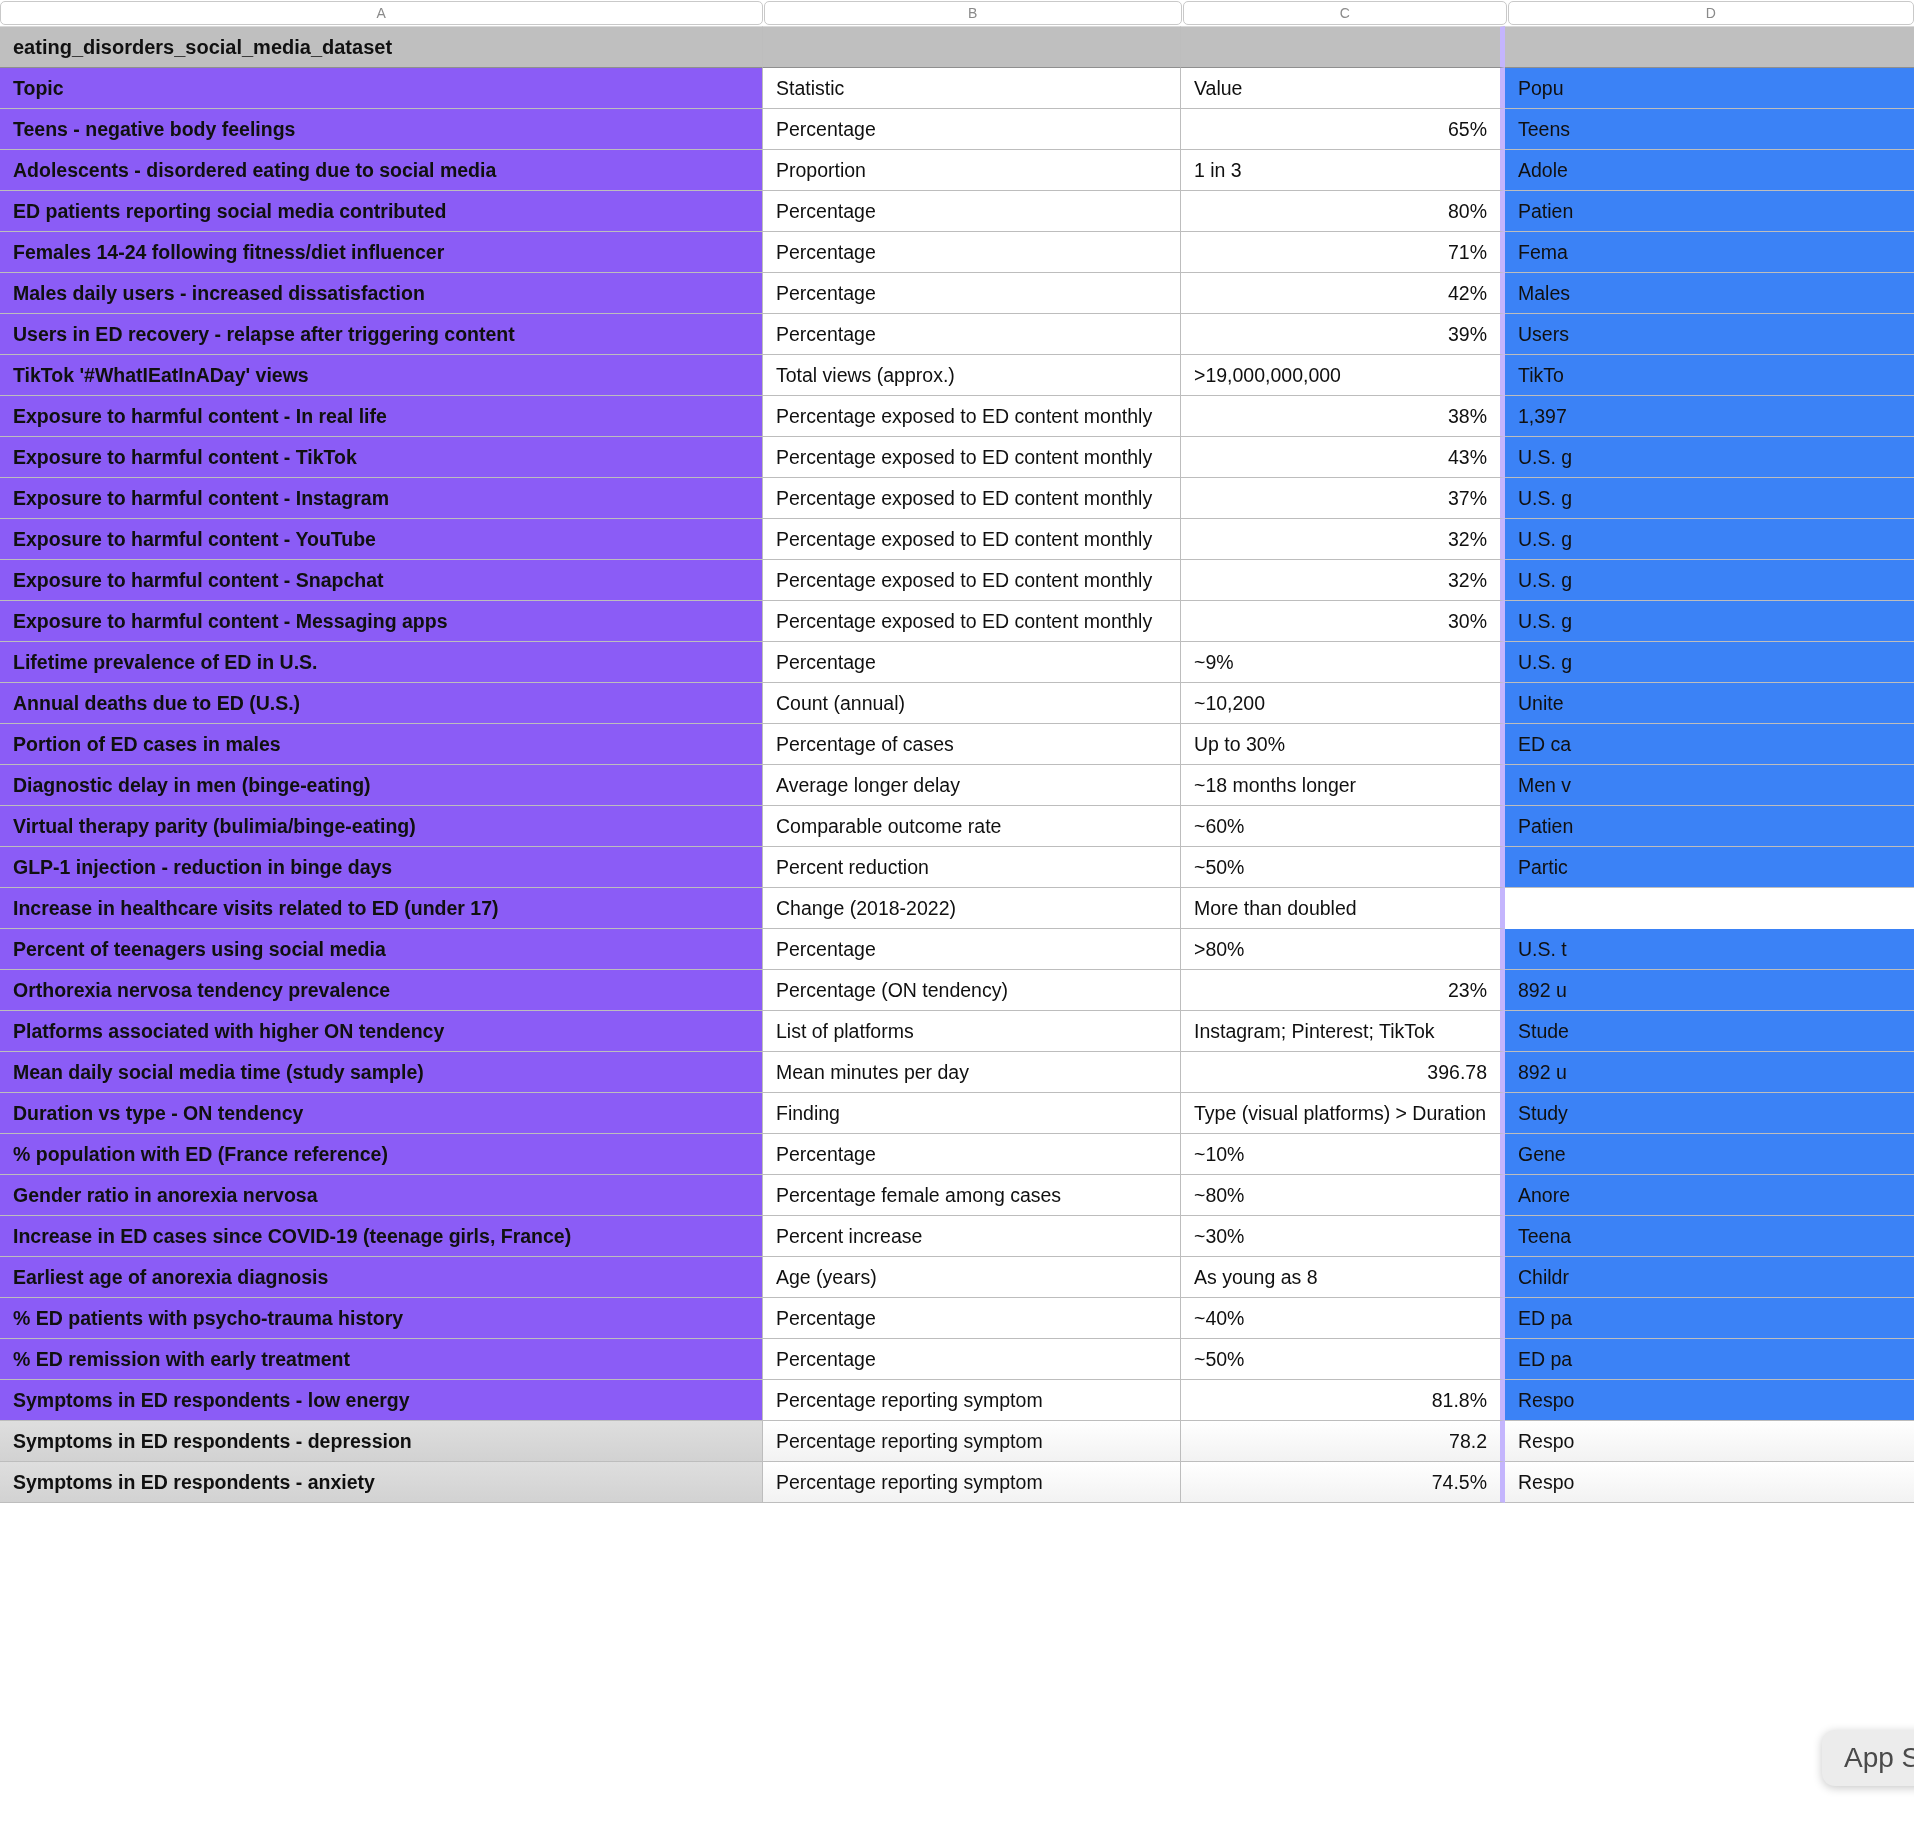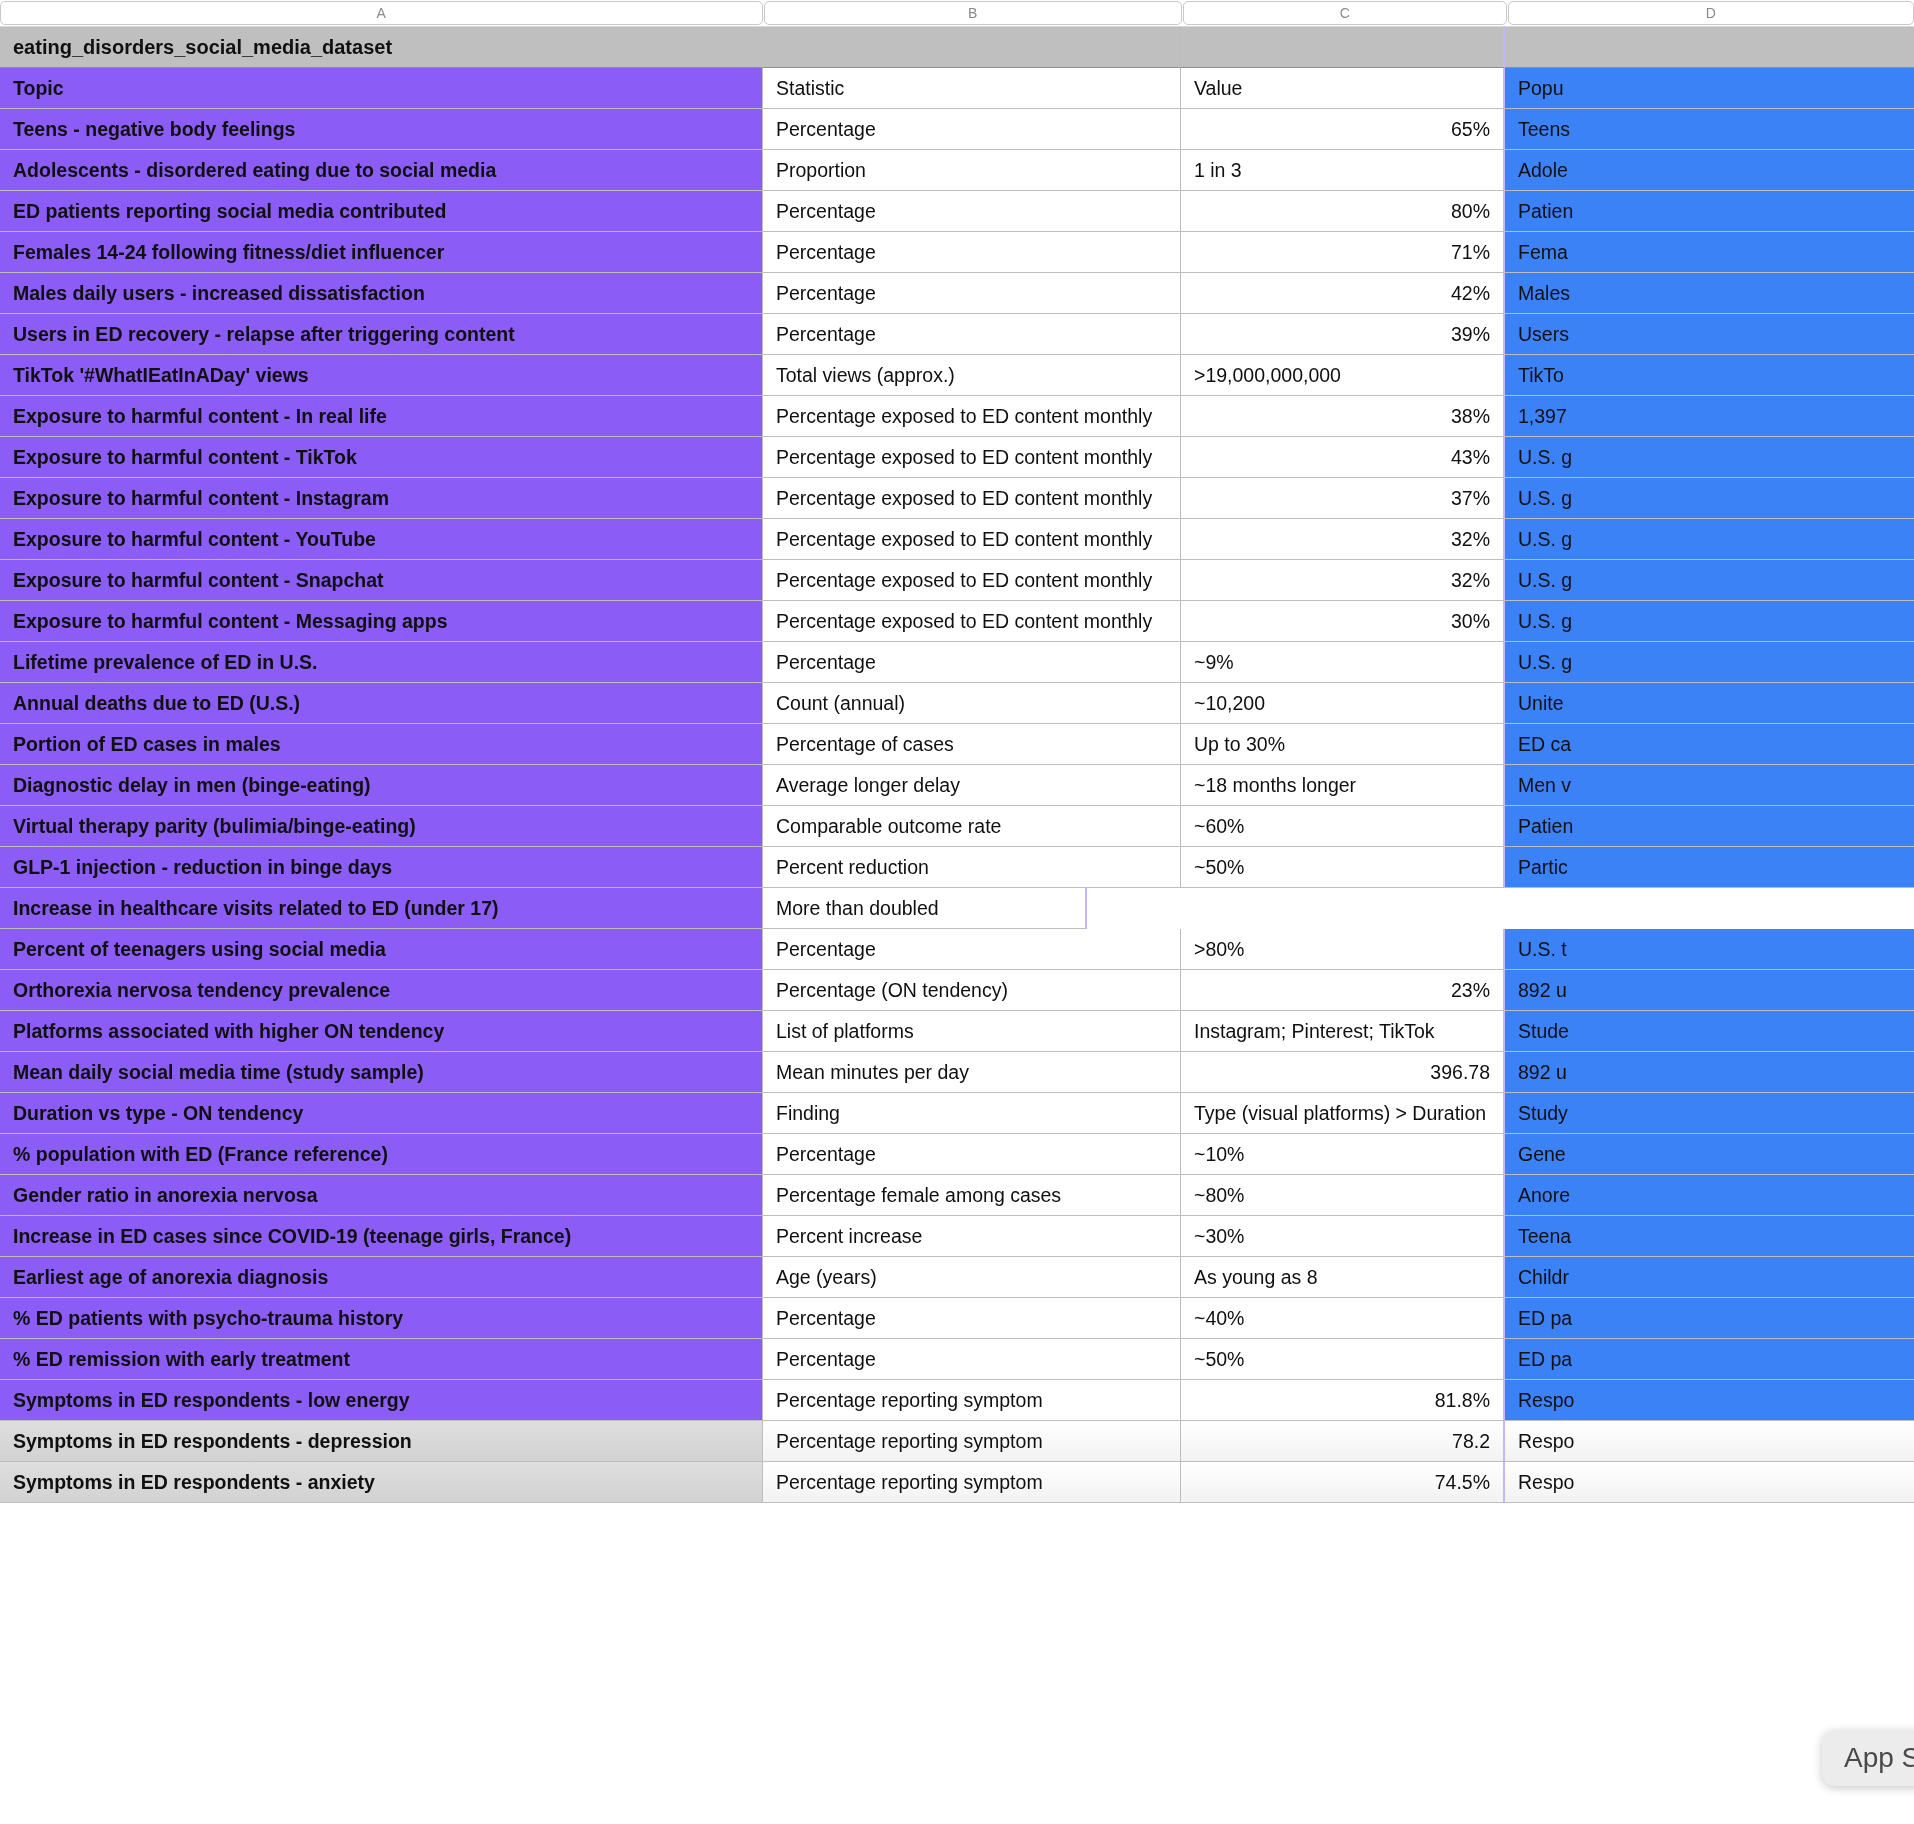--- a/index.html
+++ b/index.html
@@ -72,21 +72,21 @@
     border-right:1px solid #bdbdbd;
   }
   .cell-b{
     width:418px;
     background:#ffffff;
     border-right:1px solid #bdbdbd;
   }
   .cell-c{
     width:324px;
     background:#ffffff;
-    border-right:2px solid #c4b5fd;
+    border-right:5px solid #c4b5fd;
   }
   .cell-c.num{ justify-content:flex-end; }
   .cell-d{
     width:409px;
     background:#3b82f6;
   }
 
   
   .row-faded .cell-b,
   .row-faded .cell-c,
@@ -251,20 +251,21 @@
           <div class="cell cell-d">Patien</div>
         </div>
         <div class="row row-data">
           <div class="cell cell-a">GLP-1 injection - reduction in binge days</div>
           <div class="cell cell-b">Percent reduction</div>
           <div class="cell cell-c">~50%</div>
           <div class="cell cell-d">Partic</div>
         </div>
         <div class="row row-data">
           <div class="cell cell-a">Increase in healthcare visits related to ED (under 17)</div>
+          <div class="cell cell-b">Change (2018-2022)</div>
           <div class="cell cell-c">More than doubled</div>
         </div>
         <div class="row row-data">
           <div class="cell cell-a">Percent of teenagers using social media</div>
           <div class="cell cell-b">Percentage</div>
           <div class="cell cell-c">&gt;80%</div>
           <div class="cell cell-d">U.S. t</div>
         </div>
         <div class="row row-data">
           <div class="cell cell-a">Orthorexia nervosa tendency prevalence</div>

